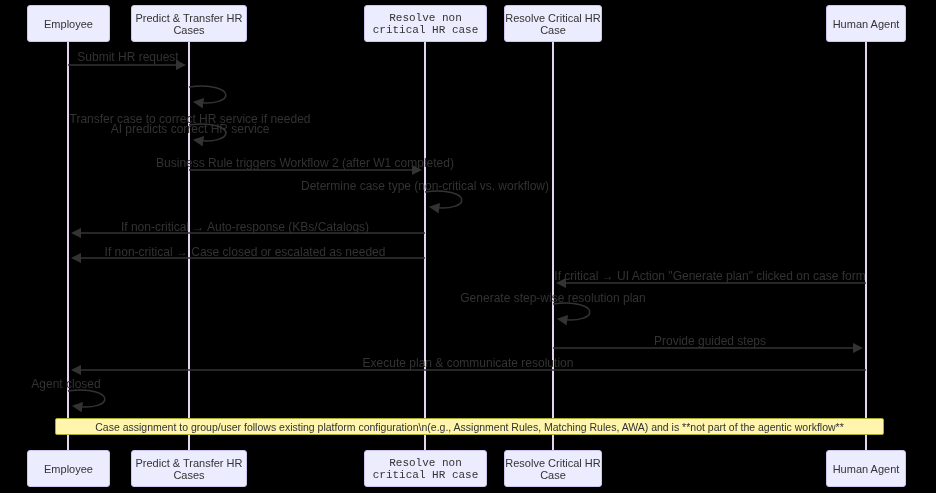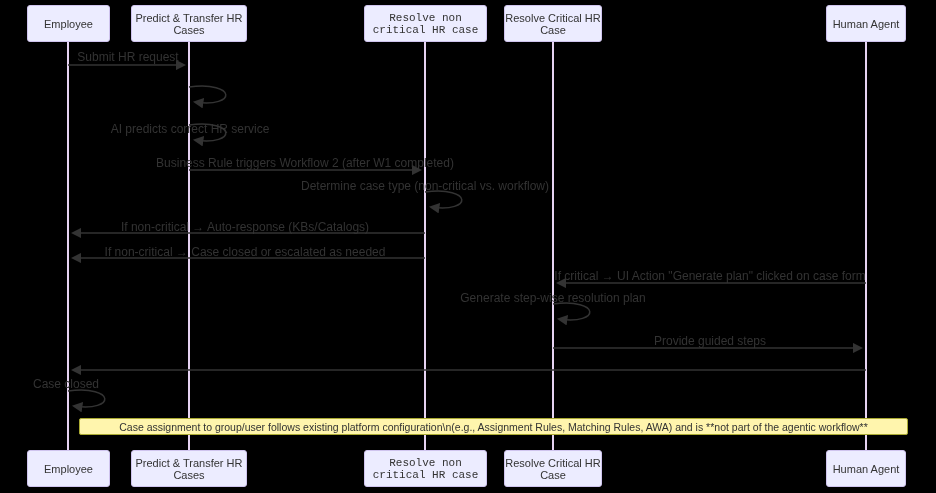--- a/index.html
+++ b/index.html
@@ -53,21 +53,20 @@
     background: #FFF5AD;
     border: 1px solid #AAAA33;
     border-radius: 2px;
     color: #333;
     font-size: 10.5px;
     display: flex;
     align-items: center;
     justify-content: center;
     text-align: center;
     z-index: 3;
-    margin-left: 24px;
   }
   
   .p0 { left: 27px;  width: 83px; }
   .p1 { left: 131px; width: 116px; }
   .p2 { left: 364px; width: 123px; font-family: Liberation Mono, monospace; }
   .p3 { left: 504px; width: 98px; }
   .p4 { left: 826px; width: 80px; }
   .top { top: 5px; }
   .bottom { top: 450px; }
   .l0 { left: 67px; }
@@ -108,28 +107,30 @@
     <line x1="425" y1="258" x2="73" y2="258" stroke="#333333" stroke-width="1.5" marker-end="url(#ah)"></line>
     <line x1="866" y1="283" x2="558" y2="283" stroke="#333333" stroke-width="1.5" marker-end="url(#ah)"></line>
     <path d="M553,304 C601,298 601,325 559,319" fill="none" stroke="#333333" stroke-width="1.5" marker-end="url(#ah)"></path>
     <line x1="553" y1="348" x2="861" y2="348" stroke="#333333" stroke-width="1.5" marker-end="url(#ah)"></line>
     <line x1="866" y1="370" x2="73" y2="370" stroke="#333333" stroke-width="1.5" marker-end="url(#ah)"></line>
     <path d="M68,391 C116,385 116,412 74,406" fill="none" stroke="#333333" stroke-width="1.5" marker-end="url(#ah)"></path>
   </svg>
 
   <div class="msg-label" style="left:128px; top:50px;">Submit HR request</div>
   <div class="msg-label" style="left:190px; top:74px;margin-top:48px;">AI predicts correct HR service</div>
+  <div class="msg-label" style="left:190px; top:112px;">Transfer case to correct HR service if needed</div>
   <div class="msg-label" style="left:305px; top:156px;">Business Rule triggers Workflow 2 (after W1 completed)</div>
   <div class="msg-label" style="left:425px; top:179px;">Determine case type (non-critical vs. workflow)</div>
   <div class="msg-label" style="left:245px; top:220px;">If non-critical → Auto-response (KBs/Catalogs)</div>
   <div class="msg-label" style="left:710px; top:269px;">If critical → UI Action "Generate plan" clicked on case form</div>
   <div class="msg-label" style="left:245px; top:245px;">If non-critical → Case closed or escalated as needed</div>
   <div class="msg-label" style="left:553px; top:291px;">Generate step-wise resolution plan</div>
   <div class="msg-label" style="left:710px; top:334px;">Provide guided steps</div>
-  <div class="msg-label" style="left:66px;  top:377px;">Case closed</div>
+  <div class="msg-label" style="left:468px; top:356px;">Execute plan &amp; communicate resolution</div>
+  <div class="msg-label" style="left:66px;  top:377px;">Agent closed</div>
 
   <div class="note">Case assignment to group/user follows existing platform configuration\n(e.g., Assignment Rules, Matching Rules, AWA) and is **not part of the agentic workflow**</div>
 
   <div class="actor bottom p0">Employee</div>
   <div class="actor bottom p1">Predict &amp; Transfer HR Cases</div>
   <div class="actor bottom p2">Resolve non critical HR case</div>
   <div class="actor bottom p3">Resolve Critical HR Case</div>
   <div class="actor bottom p4">Human Agent</div>
 
 </div>

